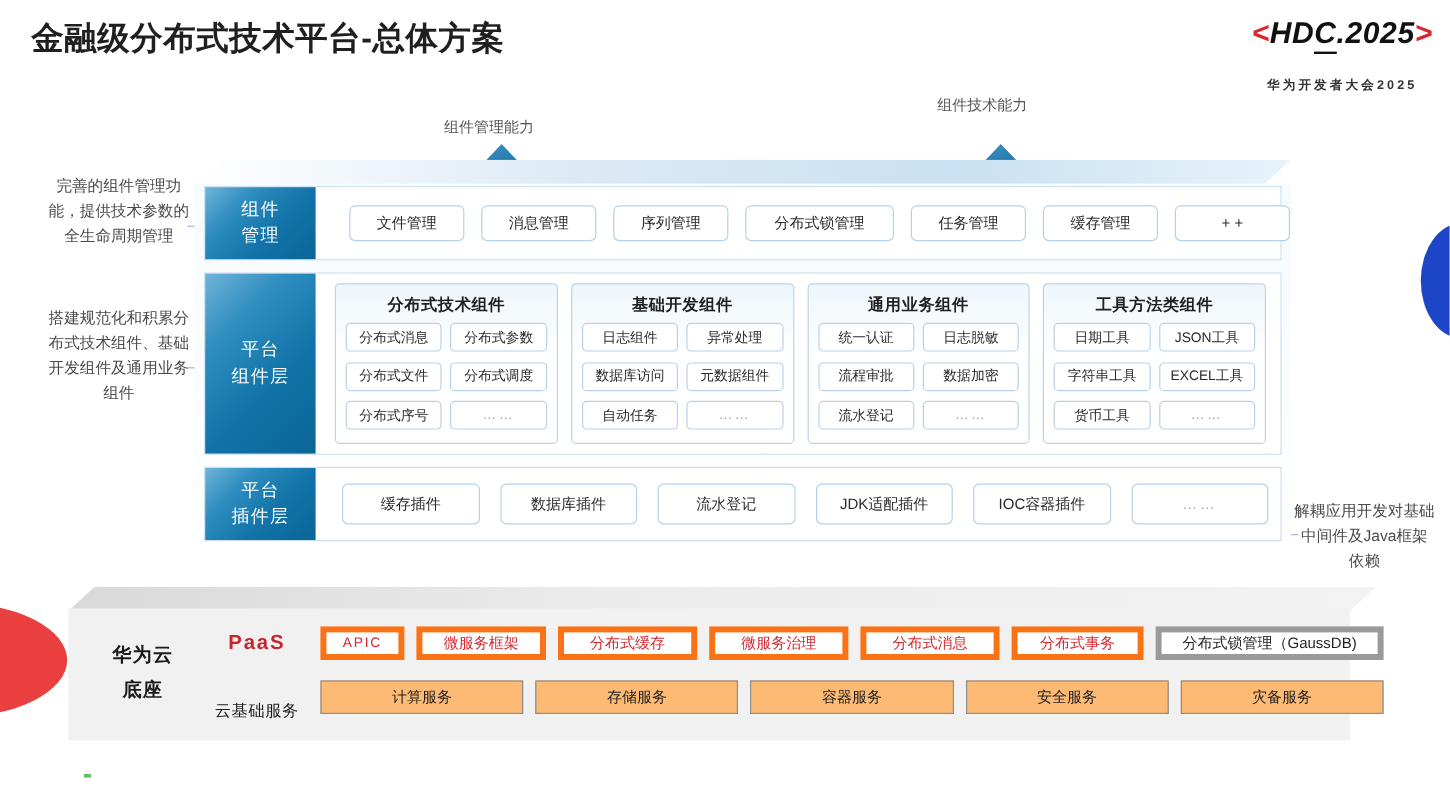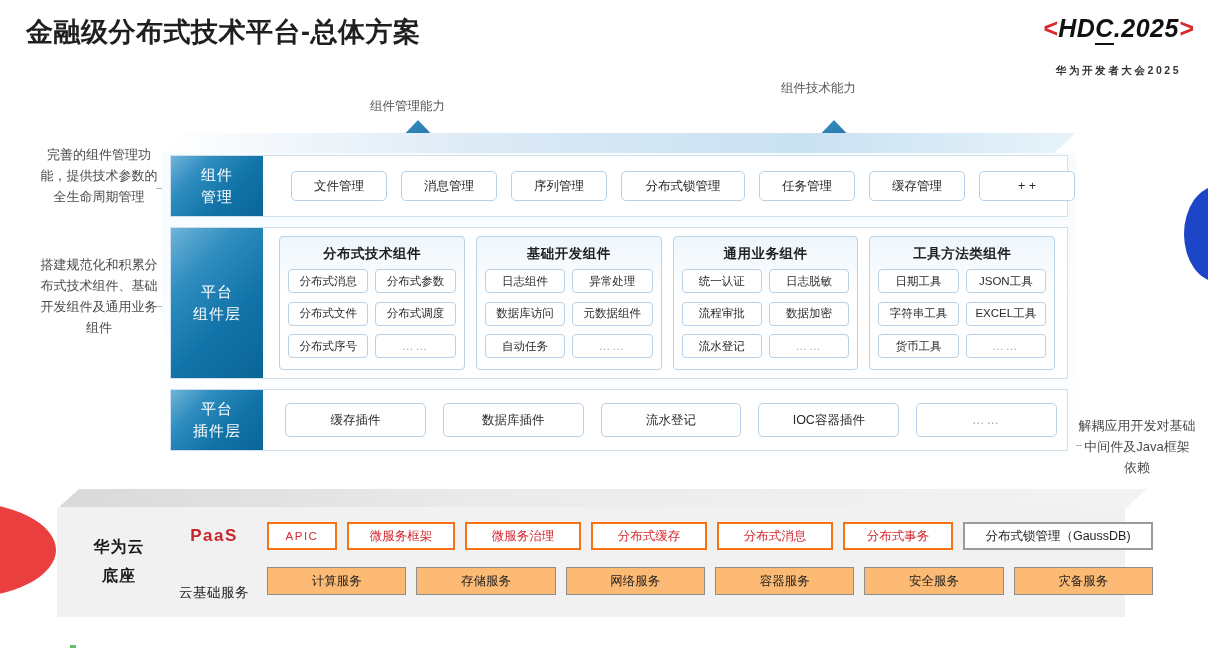--- a/index.html
+++ b/index.html
@@ -122,21 +122,21 @@
 
   .base-inner{position:absolute;left:0;top:18px;width:1068px;height:110px;
     display:flex;align-items:center;box-sizing:border-box;padding:8px 16px 8px 10px;}
   .base-brand{width:104px;flex:0 0 104px;text-align:center;font-size:16px;font-weight:bold;color:#1a1a1a;line-height:1.8;letter-spacing:1px;}
   .base-rows{flex:1;display:flex;flex-direction:column;gap:10px;}
   .base-row{display:flex;align-items:center;gap:10px;}
   .row-tag{width:86px;flex:0 0 86px;text-align:center;white-space:nowrap;}
   .row-tag.paas{font-size:17px;font-weight:bold;color:#c7252c;letter-spacing:1.5px;}
   .row-tag.basic{font-size:13.5px;color:#1a1a1a;letter-spacing:.5px;margin-top:24px;}
   .rbox{
-    border:2px solid #f97316;background:#ffffff;color:#d22a30;
+    border:5px solid #f97316;background:#ffffff;color:#d22a30;
     height:28px;display:flex;align-items:center;justify-content:center;
     font-size:12.5px;white-space:nowrap;box-sizing:border-box;
   }
   .rbox.apic{font-size:11.5px;letter-spacing:1.5px;}
   .rbox.neutral{border-color:#9a9a9a;color:#1f1f1f;}
   .gbox{
     border:1px solid #8d8d8d;background:#fdba74;color:#1f1f1f;
     height:28px;flex:1;display:flex;align-items:center;justify-content:center;
     font-size:12.5px;white-space:nowrap;box-sizing:border-box;
   }
@@ -255,20 +255,21 @@
 
   <div class="layer" id="layer-plug">
     <div class="layer-label">
       <span>平台</span>
       <span>插件层</span>
     </div>
     <div class="layer-body">
       <div class="pill">缓存插件</div>
       <div class="pill">数据库插件</div>
       <div class="pill">流水登记</div>
+      <div class="pill">JDK适配插件</div>
       <div class="pill">IOC容器插件</div>
       <div class="pill dots">……</div>
     </div>
   </div>
 </div>
 
 <div class="base-3d">
   <div class="topface"></div>
   <div class="body"></div>
 
@@ -276,32 +277,31 @@
     <div class="base-brand">
       <div>华为云</div>
       <div>底座</div>
     </div>
     <div class="base-rows">
 
       <div class="base-row">
         <div class="row-tag paas">PaaS</div>
         <div class="rbox apic" style="width:70px">APIC</div>
         <div class="rbox" style="width:108px">微服务框架</div>
+        <div class="rbox" style="width:116px">分布式缓存</div>
         <div class="rbox" style="width:116px">微服务治理</div>
-        <div class="rbox" style="width:116px">分布式缓存</div>
         <div class="rbox" style="width:116px">分布式消息</div>
         <div class="rbox" style="width:110px">分布式事务</div>
         <div class="rbox neutral" style="width:190px">分布式锁管理（GaussDB)</div>
       </div>
 
       <div class="base-row">
         <div class="row-tag basic">云基础服务</div>
         <div class="gbox">计算服务</div>
         <div class="gbox">存储服务</div>
-        <div class="gbox">网络服务</div>
         <div class="gbox">容器服务</div>
         <div class="gbox">安全服务</div>
         <div class="gbox">灾备服务</div>
       </div>
 
     </div>
   </div>
 </div>
 
 </body></html>

